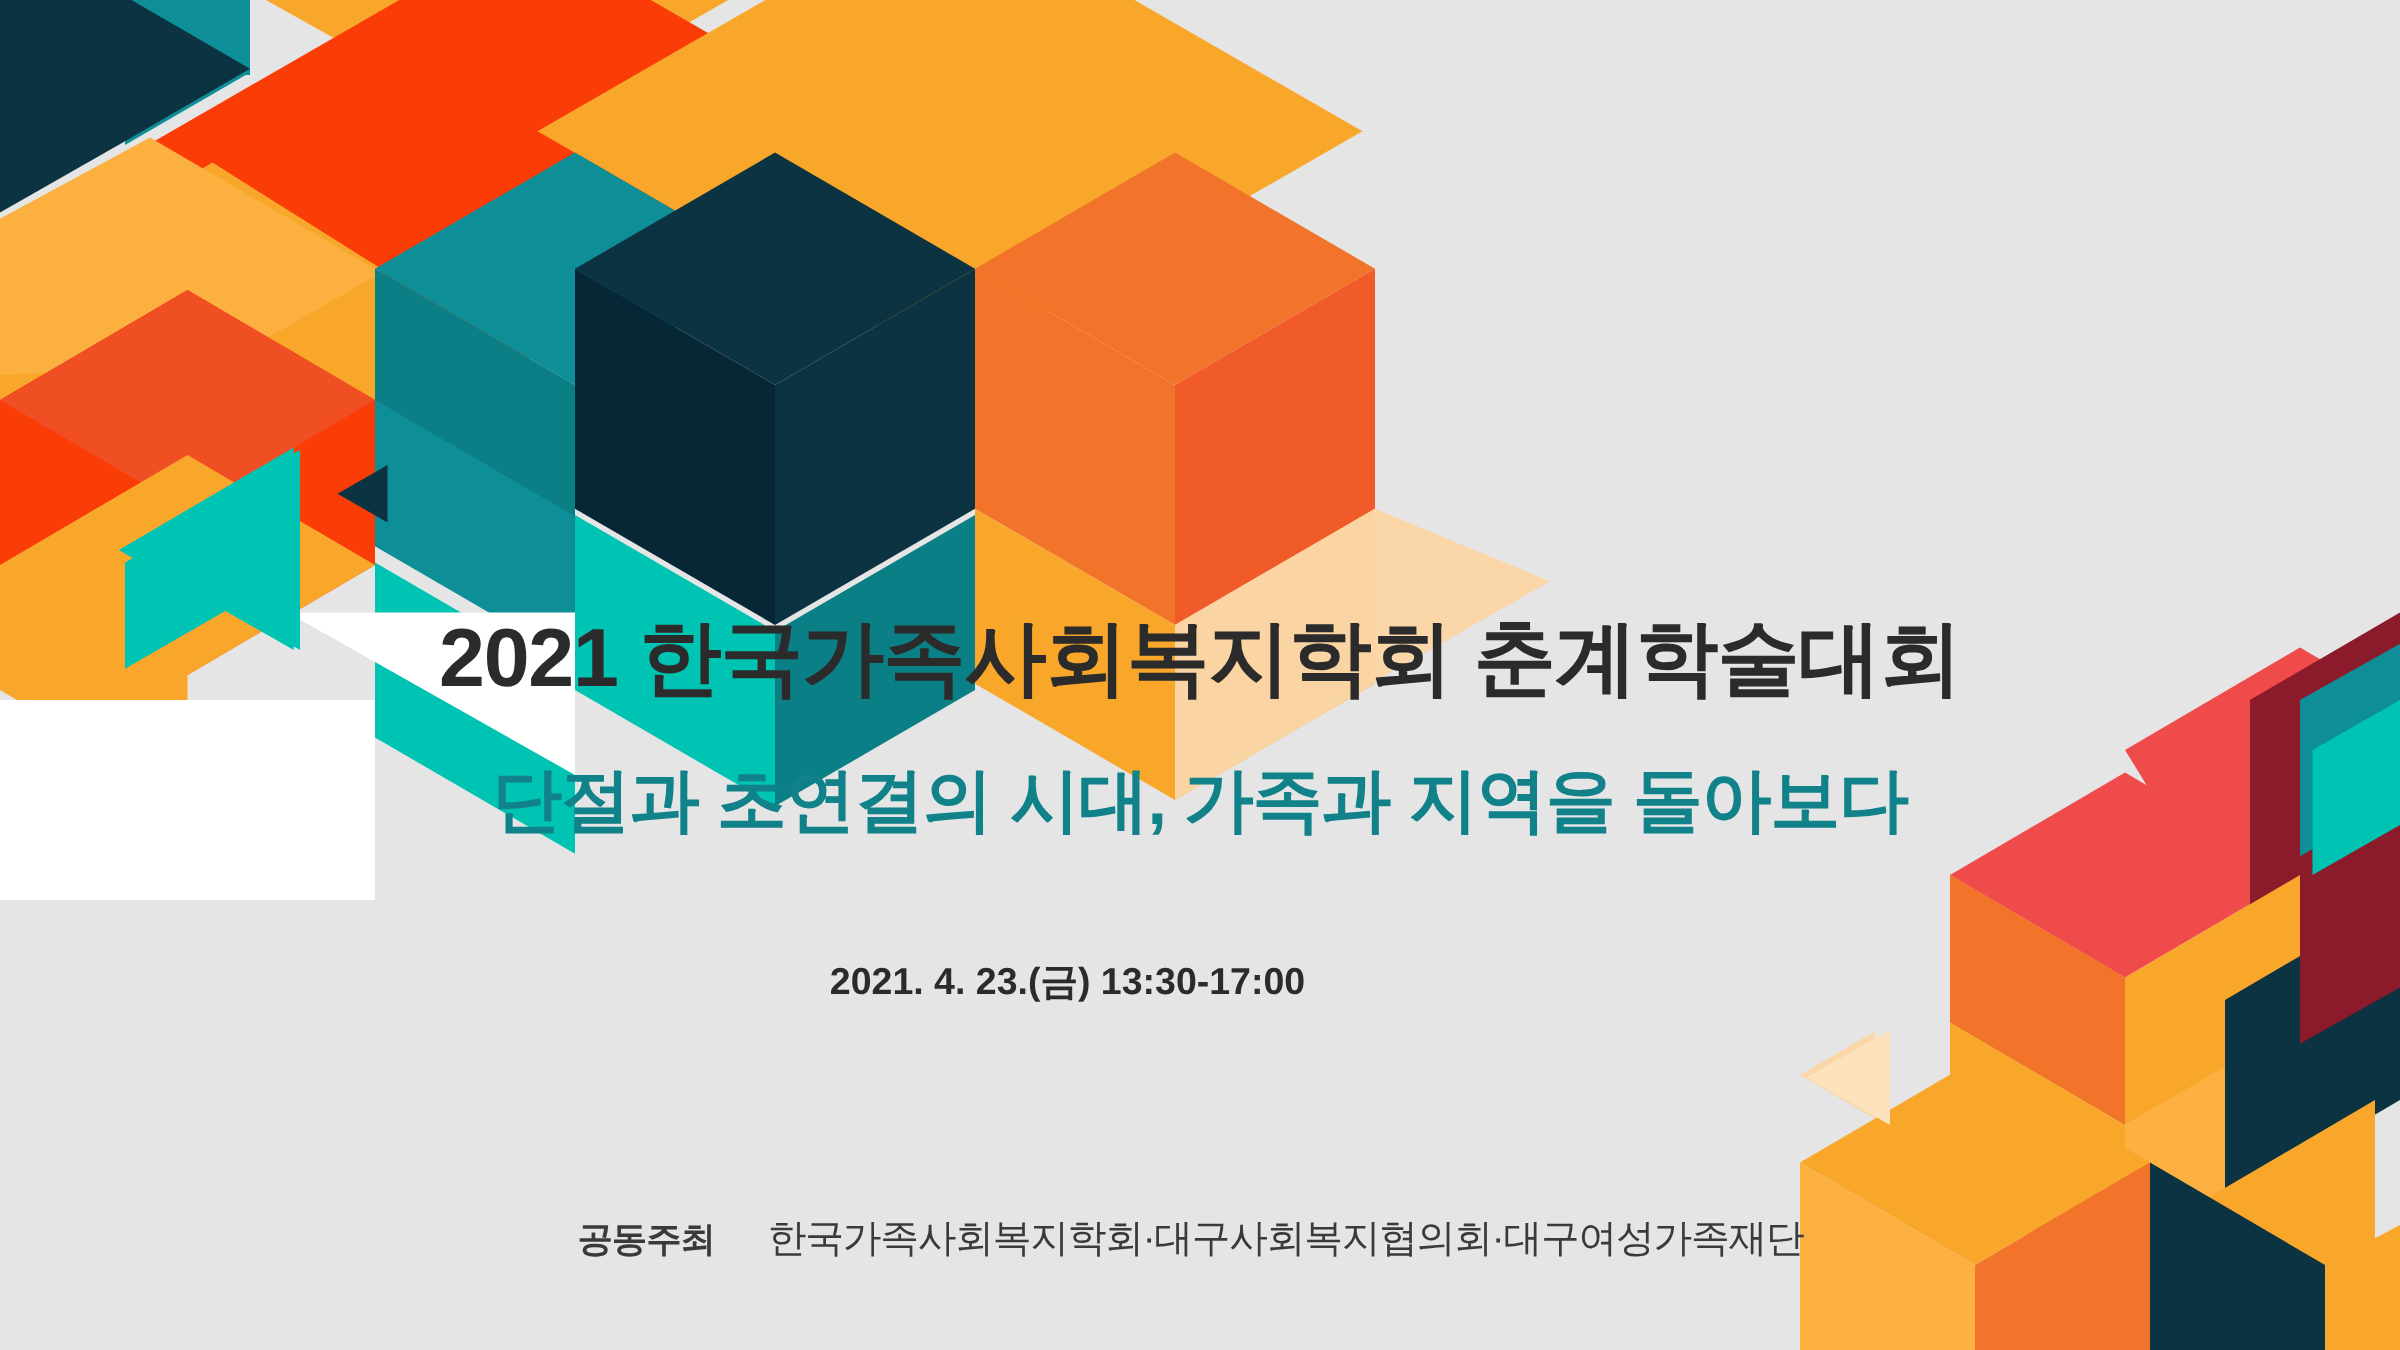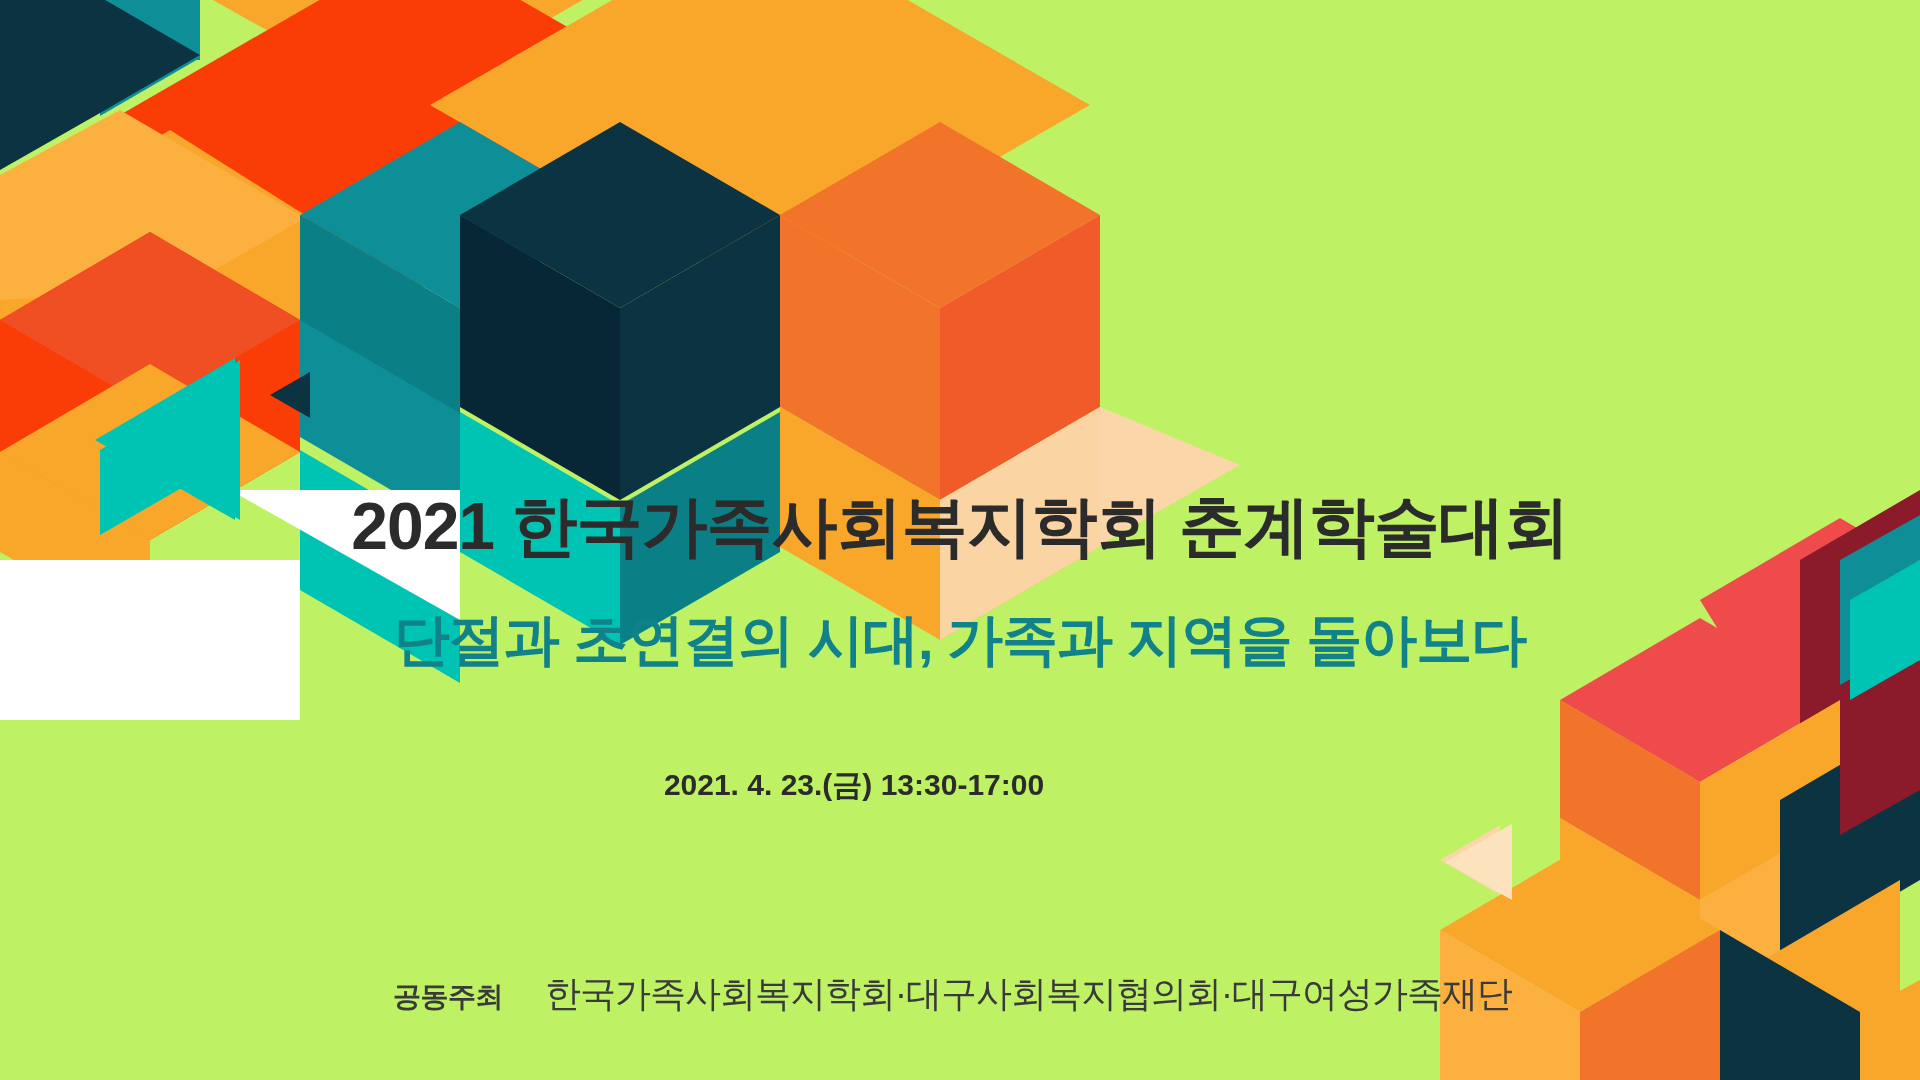--- a/index.html
+++ b/index.html
@@ -6,21 +6,21 @@
   html,body{margin:0;padding:0;}
   body{
     width:1920px;height:1080px;
     background:#ffffff;
     font-family:"Liberation Sans","DejaVu Sans",sans-serif;
     overflow:hidden;
     position:relative;
   }
   #poster{
     position:absolute;left:0;top:0;width:1920px;height:1080px;
-    background:#bef264;overflow:hidden;
+    background:#e5e5e5;overflow:hidden;
   }
   .deco{position:absolute;left:0;top:0;width:1920px;height:1080px;pointer-events:none;}
   .content{
     position:absolute;left:0;top:0;width:1920px;height:1080px;
     display:flex;flex-direction:column;align-items:center;
   }
   .title{
     position:absolute;top:492px;left:0;width:1920px;text-align:center;
     font-size:66px;font-weight:bold;letter-spacing:-1px;color:#2b2b2b;
     line-height:1.05;white-space:nowrap;
@@ -38,21 +38,21 @@
   .hostrow{
     position:absolute;top:970px;left:0;width:1905px;
     display:flex;justify-content:center;align-items:baseline;
     white-space:nowrap;
   }
   .host-label{
     font-size:28px;font-weight:bold;color:#3a3a3a;letter-spacing:-0.5px;
     margin-right:42px;
   }
   .host-value{
-    font-size:36px;font-weight:normal;color:#3a3a3a;letter-spacing:-1px;
+    font-size:31px;font-weight:normal;color:#3a3a3a;letter-spacing:-1px;
   }
 </style>
 </head>
 <body>
 
 <div id="poster">
 
   <svg class="deco" viewBox="0 0 1920 1080" preserveAspectRatio="none" xmlns="http://www.w3.org/2000/svg">
 
     <polygon points="0,-60 100,-118 200,-60 100,0" fill="#f9a72b"></polygon>

